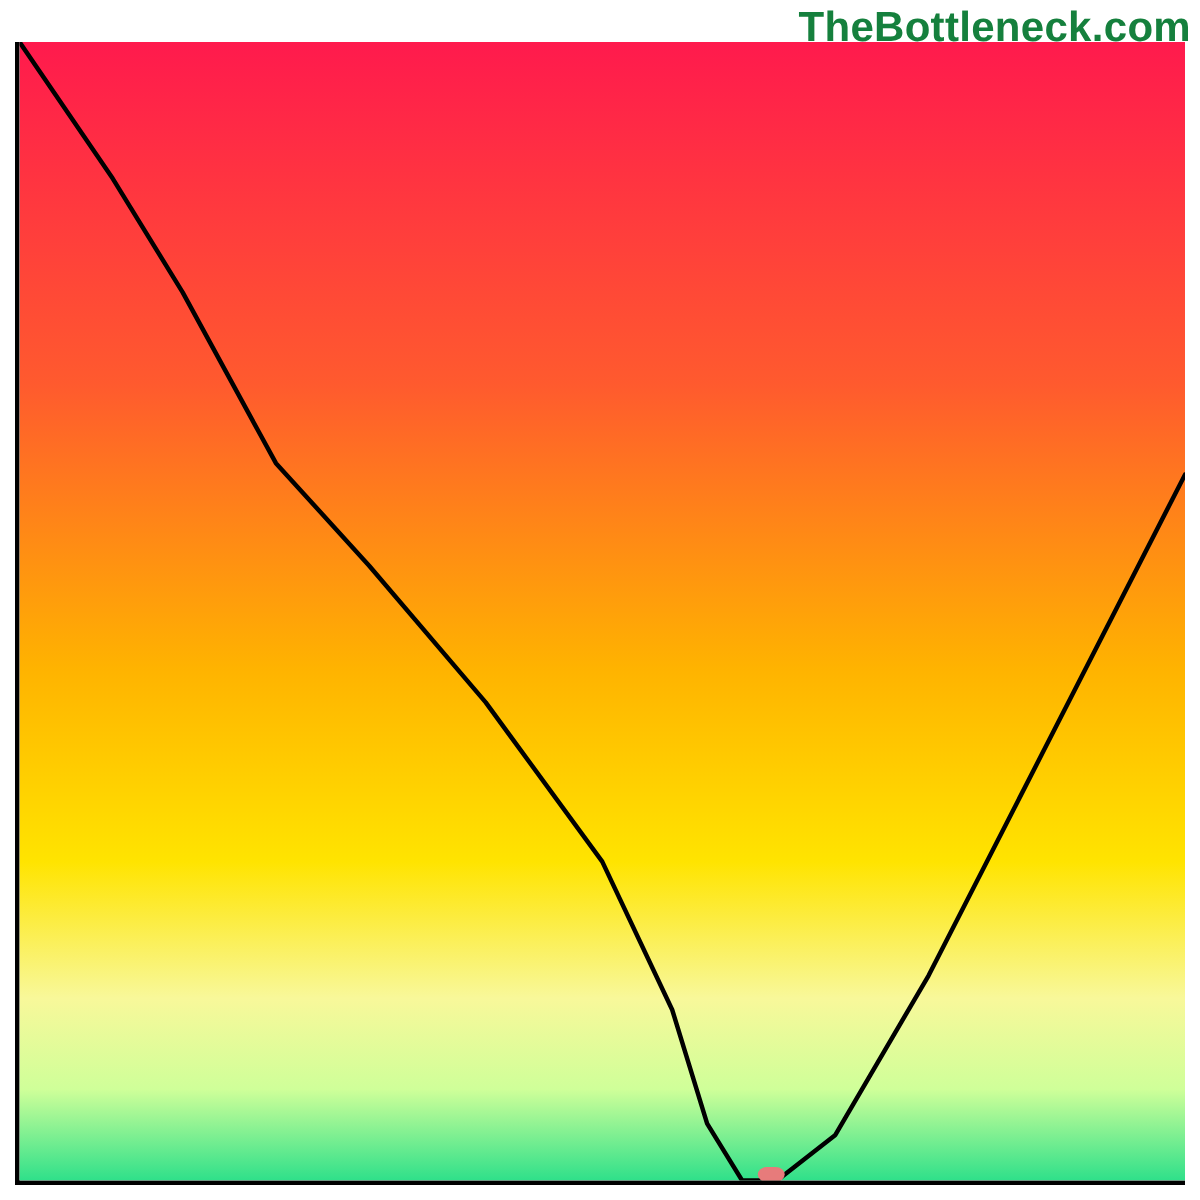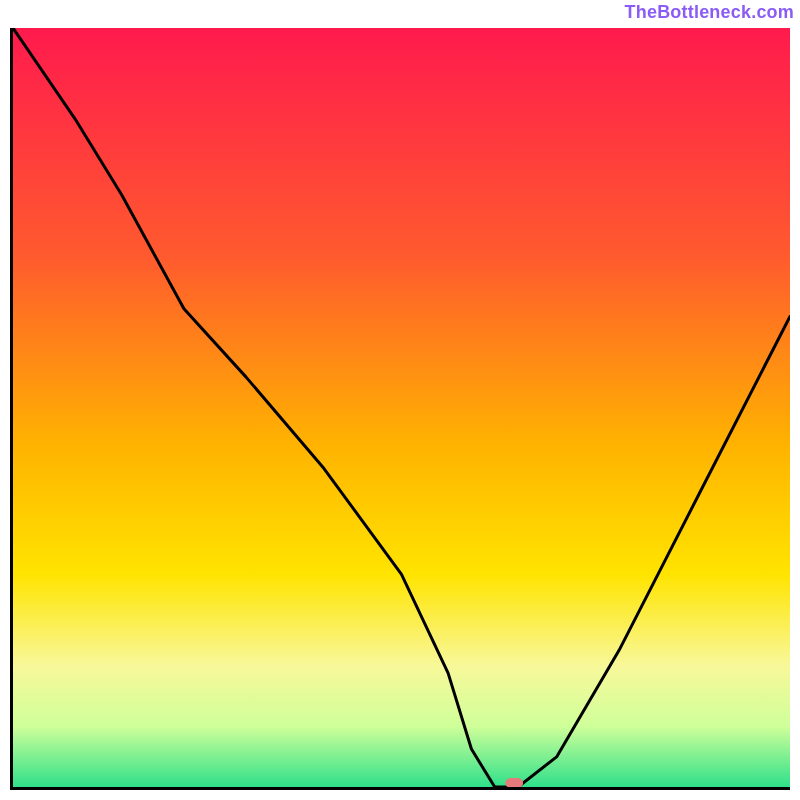--- a/index.html
+++ b/index.html
@@ -14,23 +14,23 @@
   .outer {
     position: relative;
     width: 800px;
     height: 800px;
     box-sizing: border-box;
   }
   .watermark {
     position: absolute;
     top: 2px;
     right: 6px;
-    font-size: 18px;
+    font-size: 28px;
     font-weight: 600;
-    color: #8b5cf6;
+    color: #15803d;
     letter-spacing: 0.2px;
     user-select: none;
   }
   .plot {
     position: absolute;
     left: 10px;
     top: 28px;
     width: 780px;
     height: 762px;
     box-sizing: border-box;

